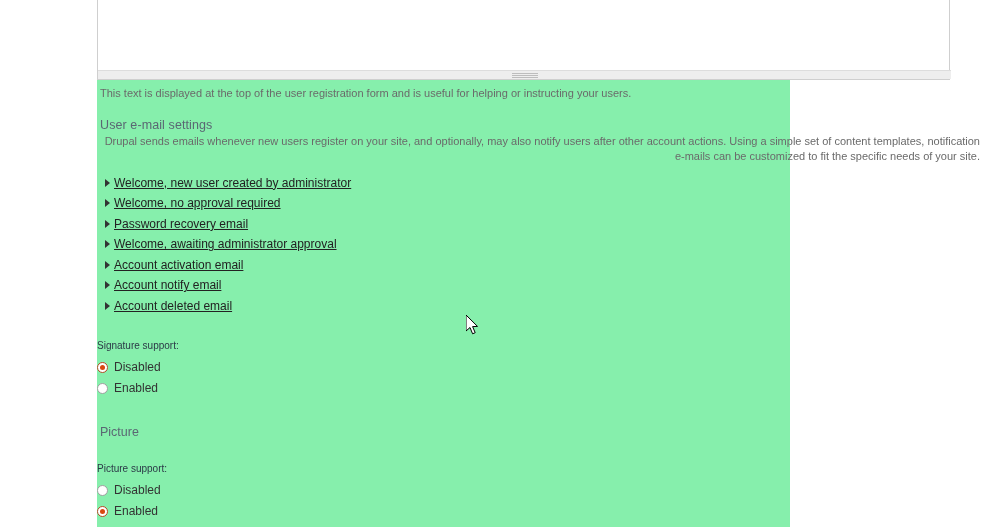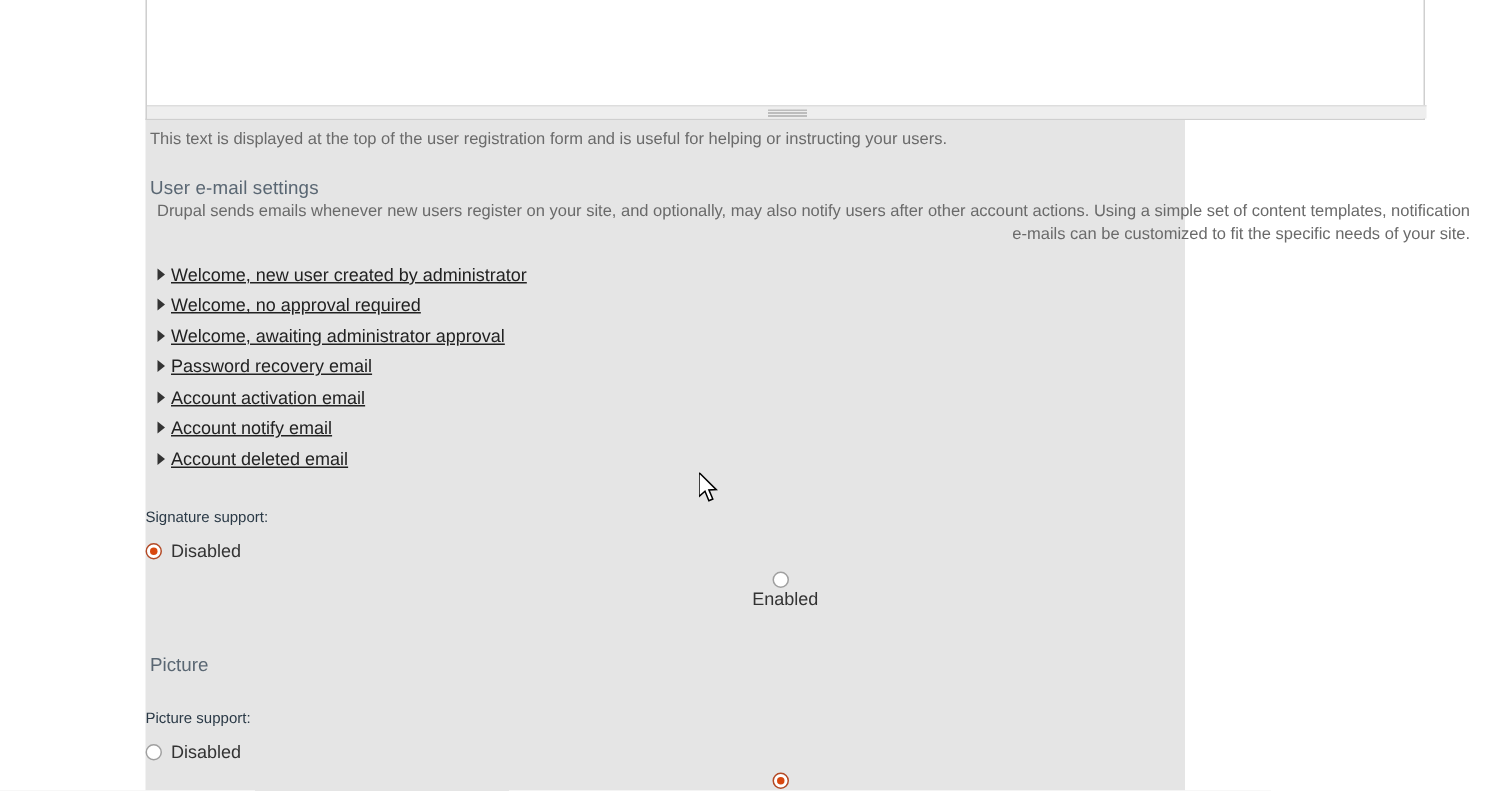--- a/index.html
+++ b/index.html
@@ -11,21 +11,21 @@
     overflow: hidden;
     background: #ffffff;
     font-family: "Liberation Sans", sans-serif;
     font-size: 12px;
     color: #333333;
   }
   .page {
     position: relative;
     width: 840px;
     height: 527px;
-    background: #e5e5e5;
+    background: #86efac;
   }
   .left-gutter {
     position: absolute;
     left: 0; top: 0;
     width: 97px; height: 527px;
     background: #ffffff;
   }
   .right-gutter {
     position: absolute;
     right: 0; top: 0;
@@ -144,21 +144,21 @@
     font-weight: normal;
     font-size: 10px;
     color: #2b3a47;
     margin: 24px 0 0 0;
   }
   .radio-row {
     display: flex;
     align-items: center;
     margin-top: 9px;
   }
-  .radio-row.tight { margin-top: 7px; flex-direction: column; }
+  .radio-row.tight { margin-top: 7px; }
   .radio {
     width: 11px;
     height: 11px;
     border-radius: 50%;
     border: 1px solid #a0a0a0;
     background: #ffffff;
     margin-right: 6px;
     flex: none;
     position: relative;
     cursor: pointer;
@@ -217,25 +217,25 @@
       <li class="email-item">
         <span class="tri"></span>
         <span class="email-link">Welcome, new user created by administrator</span>
       </li>
       <li class="email-item">
         <span class="tri"></span>
         <span class="email-link">Welcome, no approval required</span>
       </li>
       <li class="email-item">
         <span class="tri"></span>
+        <span class="email-link">Password recovery email</span>
+      </li>
+      <li class="email-item">
+        <span class="tri"></span>
         <span class="email-link">Welcome, awaiting administrator approval</span>
-      </li>
-      <li class="email-item">
-        <span class="tri"></span>
-        <span class="email-link">Password recovery email</span>
       </li>
       <li class="email-item">
         <span class="tri"></span>
         <span class="email-link">Account activation email</span>
       </li>
       <li class="email-item">
         <span class="tri"></span>
         <span class="email-link">Account notify email</span>
       </li>
       <li class="email-item">

